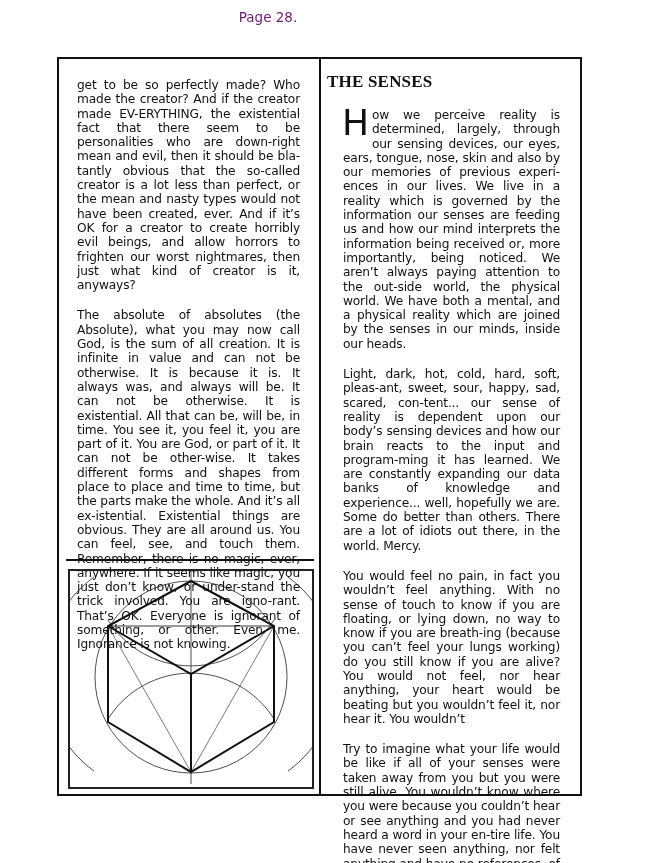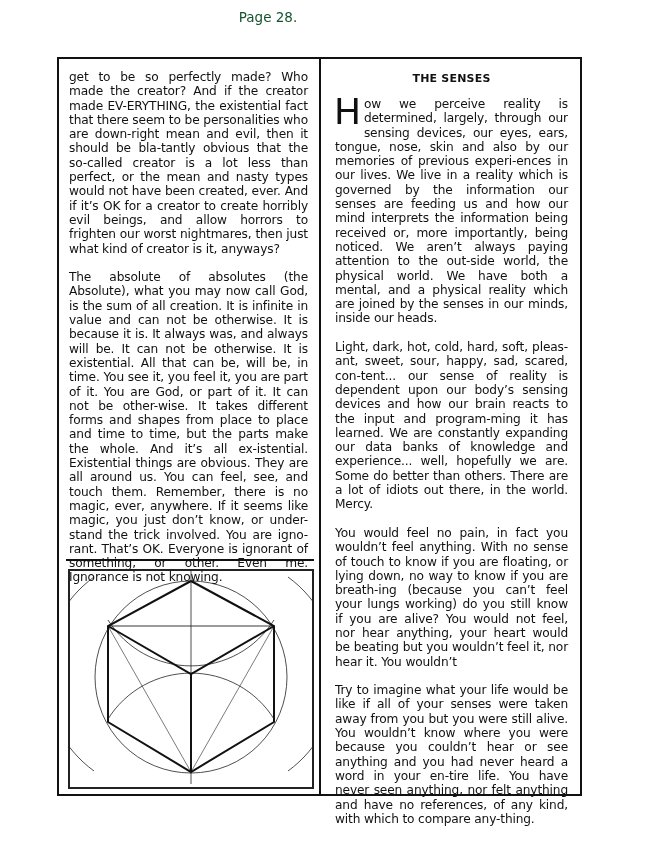--- a/index.html
+++ b/index.html
@@ -1,30 +1,30 @@
 <!DOCTYPE html>
 <html><head>
 <meta charset="utf-8">
 <style>
   html, body { margin: 0; padding: 0; background: #ffffff; }
   body { width: 656px; height: 863px; position: relative; overflow: hidden;
          font-family: "DejaVu Sans", sans-serif; color: #111; }
   .page-number { position: absolute; left: 0; width: 536px; top: 9px; text-align: center;
-                 font-size: 13.5px; color: #14532d; }
+                 font-size: 13.5px; color: #701a75; }
   .frame { position: absolute; left: 57px; top: 57px; width: 525px; height: 739px;
            border: 2px solid #111; box-sizing: border-box; }
   .divider { position: absolute; left: 319px; top: 57px; width: 2px; height: 739px; background: #111; }
   .col { position: absolute; box-sizing: border-box; }
   .col-left { left: 61px; top: 62px; width: 255px; }
   .col-right { left: 327px; top: 62px; width: 249px; }
-  .para { margin: 8px; font-size: 12.2px; line-height: 14.3px; text-align: justify;
+  .para { margin: 16px; font-size: 12.2px; line-height: 14.3px; text-align: justify;
           letter-spacing: -0.15px; }
   .para + .para { margin-top: 14.3px; }
-  .title { text-align: center; font-weight: bold; font-size: 11px; margin: 10px 0 12px 0;
-           letter-spacing: 0.2px; }
+  .title { font-weight: bold; font-size: 17px; margin: 10px 0 12px 0;
+           letter-spacing: 0.2px; font-family: Liberation Serif, serif; }
   .dropcap { float: left; font-size: 36px; line-height: 28px; height: 28px; margin: 1px 3px 0 -1px;
              font-family: "DejaVu Sans", sans-serif; font-weight: normal; }
   .rule { position: absolute; left: 66px; top: 559px; width: 248px; height: 2px; background: #111; }
   .figure { position: absolute; left: 68px; top: 569px; width: 246px; height: 220px;
             border: 2px solid #222; box-sizing: border-box; }
   .figure svg { position: absolute; left: 0; top: 0; }
 </style>
 </head>
 <body>
 

